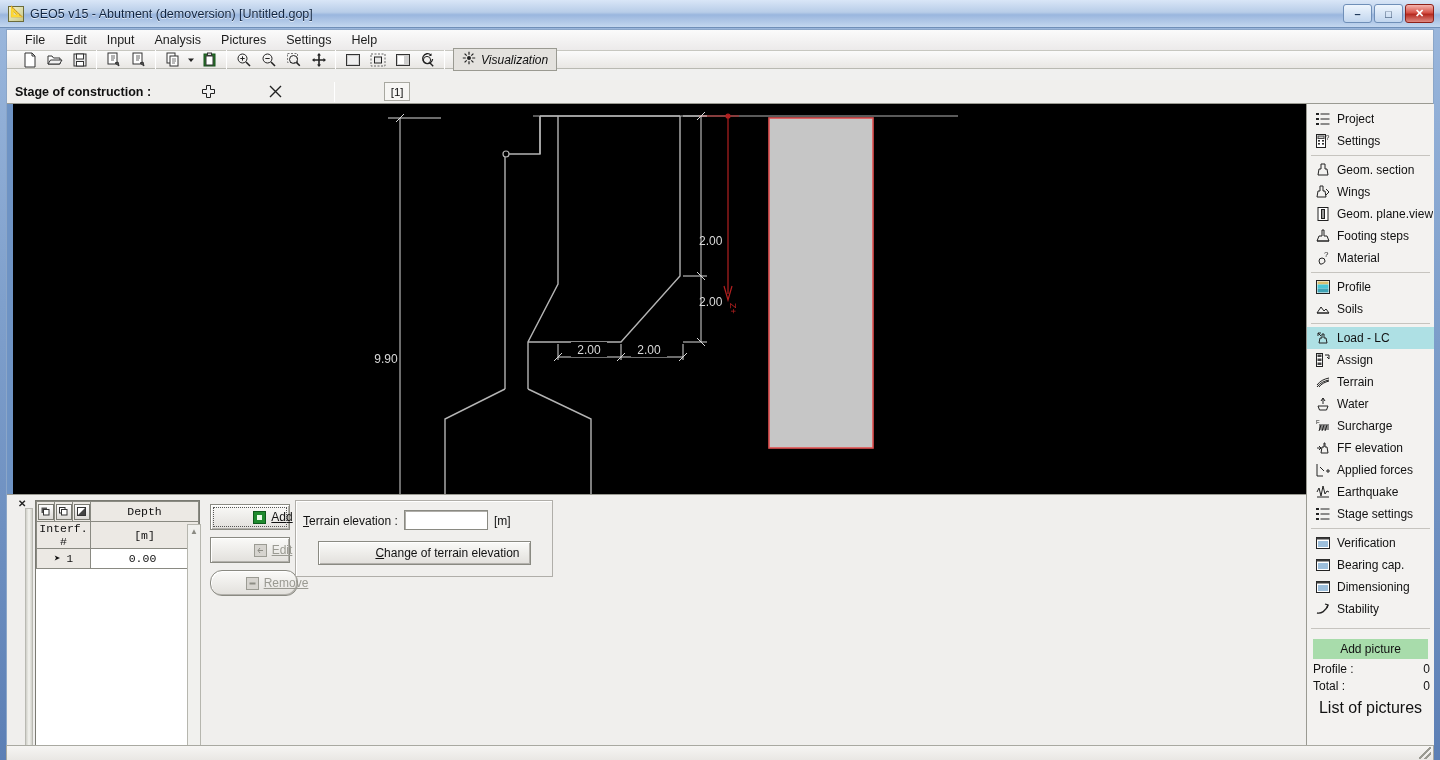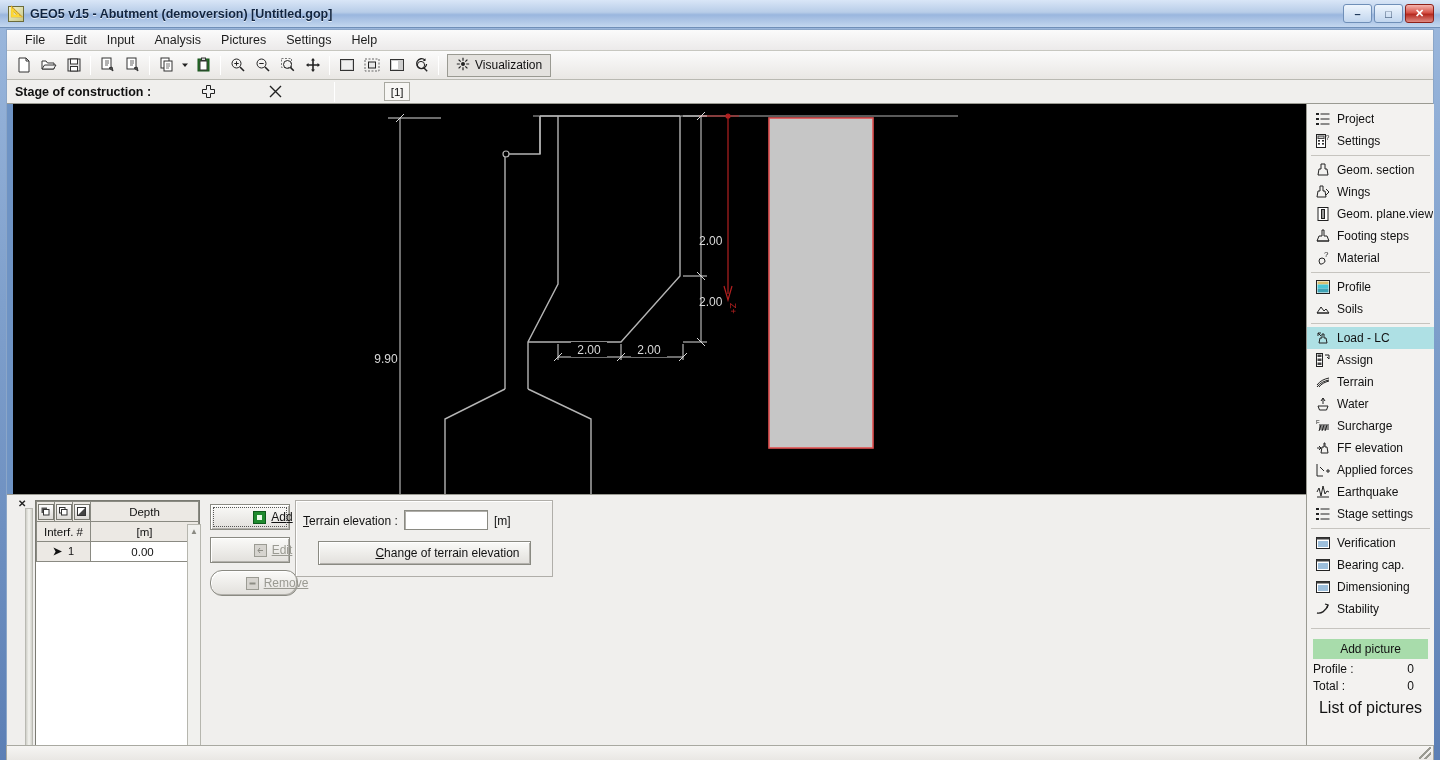--- a/index.html
+++ b/index.html
@@ -31,21 +31,21 @@
     width: 16px; height: 16px; margin-left: 8px; margin-right: 6px;
     background: linear-gradient(135deg,#f2f2d0,#c9c98a);
     border: 1px solid #6b6b3a;
     position: relative; flex: none;
   }
   #app-icon:after {
     content: "\1F4D0";
     position: absolute; left: 1px; top: -2px; font-size: 11px; color: #333;
   }
   #title-text {
-    font-size: 12.5px; color: #11243f; font-weight: 700;
+    font-size: 12.5px; color: #11243f; font-weight: 400;
     text-shadow: 0 1px 0 rgba(255,255,255,.7);
     white-space: nowrap;
   }
   #winbtns { margin-left: auto; display: flex; gap: 2px; margin-right: 6px; }
   .wbtn {
     width: 29px; height: 19px;
     border: 1px solid #6f8fb8; border-radius: 3px;
     background: linear-gradient(180deg,#eef5fd,#c2d6ee);
     display: flex; align-items: center; justify-content: center;
     font-size: 11px; color: #1a3355; font-weight: 700;
@@ -69,24 +69,24 @@
     background: linear-gradient(180deg,#fbfbfb,#eceaea);
     border-bottom: 1px solid #c7c7c0;
     display: flex; align-items: center; padding-left: 8px;
   }
   .menu-item {
     padding: 2px 10px; font-size: 12.5px; color: #1c1c1c; cursor: default;
   }
 
   
   #toolbar {
-    position: absolute; left: 0; top: 21px; width: 100%; height: 29px;
+    position: absolute; left: 0; top: 21px; width: 100%; height: 18px;
     background: linear-gradient(180deg,#fbfbfb,#e9e7e4);
     border-bottom: 1px solid #b9b9b2;
-    display: flex; align-items: center; padding-left: 4px;
+    display: flex; align-items: center; padding-left: 10px; font-style: italic;
   }
   .tbtn {
     width: 23px; height: 23px; margin: 0 1px;
     display: flex; align-items: center; justify-content: center;
     border: 1px solid transparent; cursor: default;
   }
   .tsep { width: 1px; height: 19px; background: #b5b5ae; margin: 0 4px;
           border-right: 1px solid #fff; }
   .tbtn svg { display: block; }
   #viz-btn {
@@ -152,20 +152,21 @@
   #table-box {
     position: absolute; left: 28px; top: 470px;
     width: 165px; height: 258px;
     background: #fff; border: 1px solid #7a7a72;
   }
   table.grid { border-collapse: collapse; width: 100%; font-size: 11.5px; }
   table.grid td, table.grid th {
     border: 1px solid #8a8a82; padding: 0; height: 20px;
     font-weight: normal; color: #111; background: #ece9e4;
     text-align: center;
+    font-family: Liberation Mono, monospace;
   }
   .gbtn-cell { width: 18px; padding: 0 !important; }
   .gbtn {
     width: 16px; height: 16px; margin: 1px auto;
     border: 1px solid #7a7a72; background: linear-gradient(180deg,#fdfdfd,#dcdad6);
     display: flex; align-items: center; justify-content: center;
   }
   td.depth-val {
     background: #fff !important; text-align: right; padding-right: 4px !important;
     font-weight: 700;
@@ -243,21 +244,21 @@
   .sb-div { height: 1px; background: #c6c4bf; margin: 3px 4px; }
 
   #add-picture {
     margin: 10px 6px 0 6px; height: 20px;
     background: #a8dcab; border: 1px solid #a8dcab;
     display: flex; align-items: center; justify-content: center;
     font-size: 12px; color: #111; cursor: default;
   }
   .pic-row {
     display: flex; justify-content: space-between;
-    padding: 3px 20px 0 6px; font-size: 12px; color: #111;
+    padding: 3px 4px 0 6px; font-size: 12px; color: #111;
   }
   #list-pictures {
     text-align: center; padding-top: 6px; font-size: 16px; color: #111;
     cursor: default;
   }
 
   
   #statusbar {
     position: absolute; left: 6px; top: 745px;
     width: 1428px; height: 16px;

